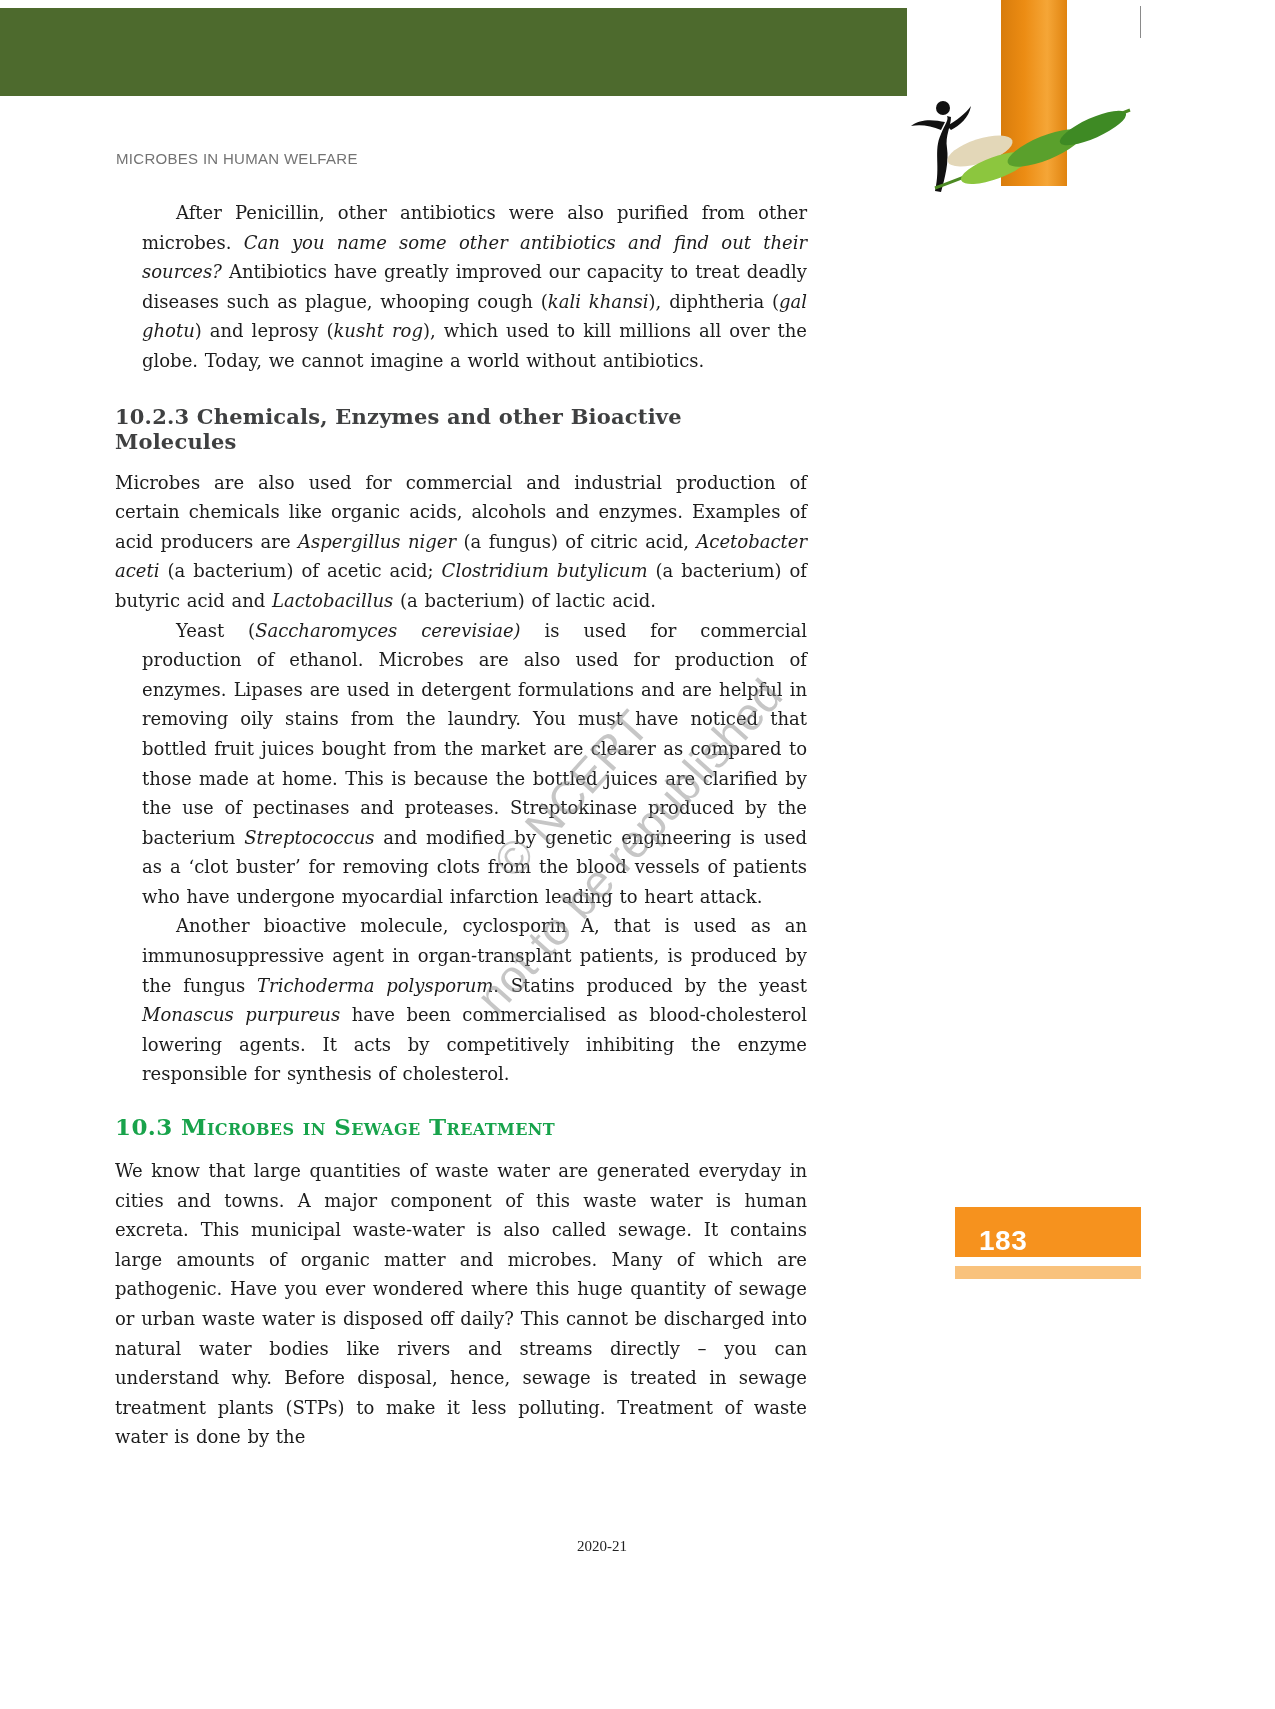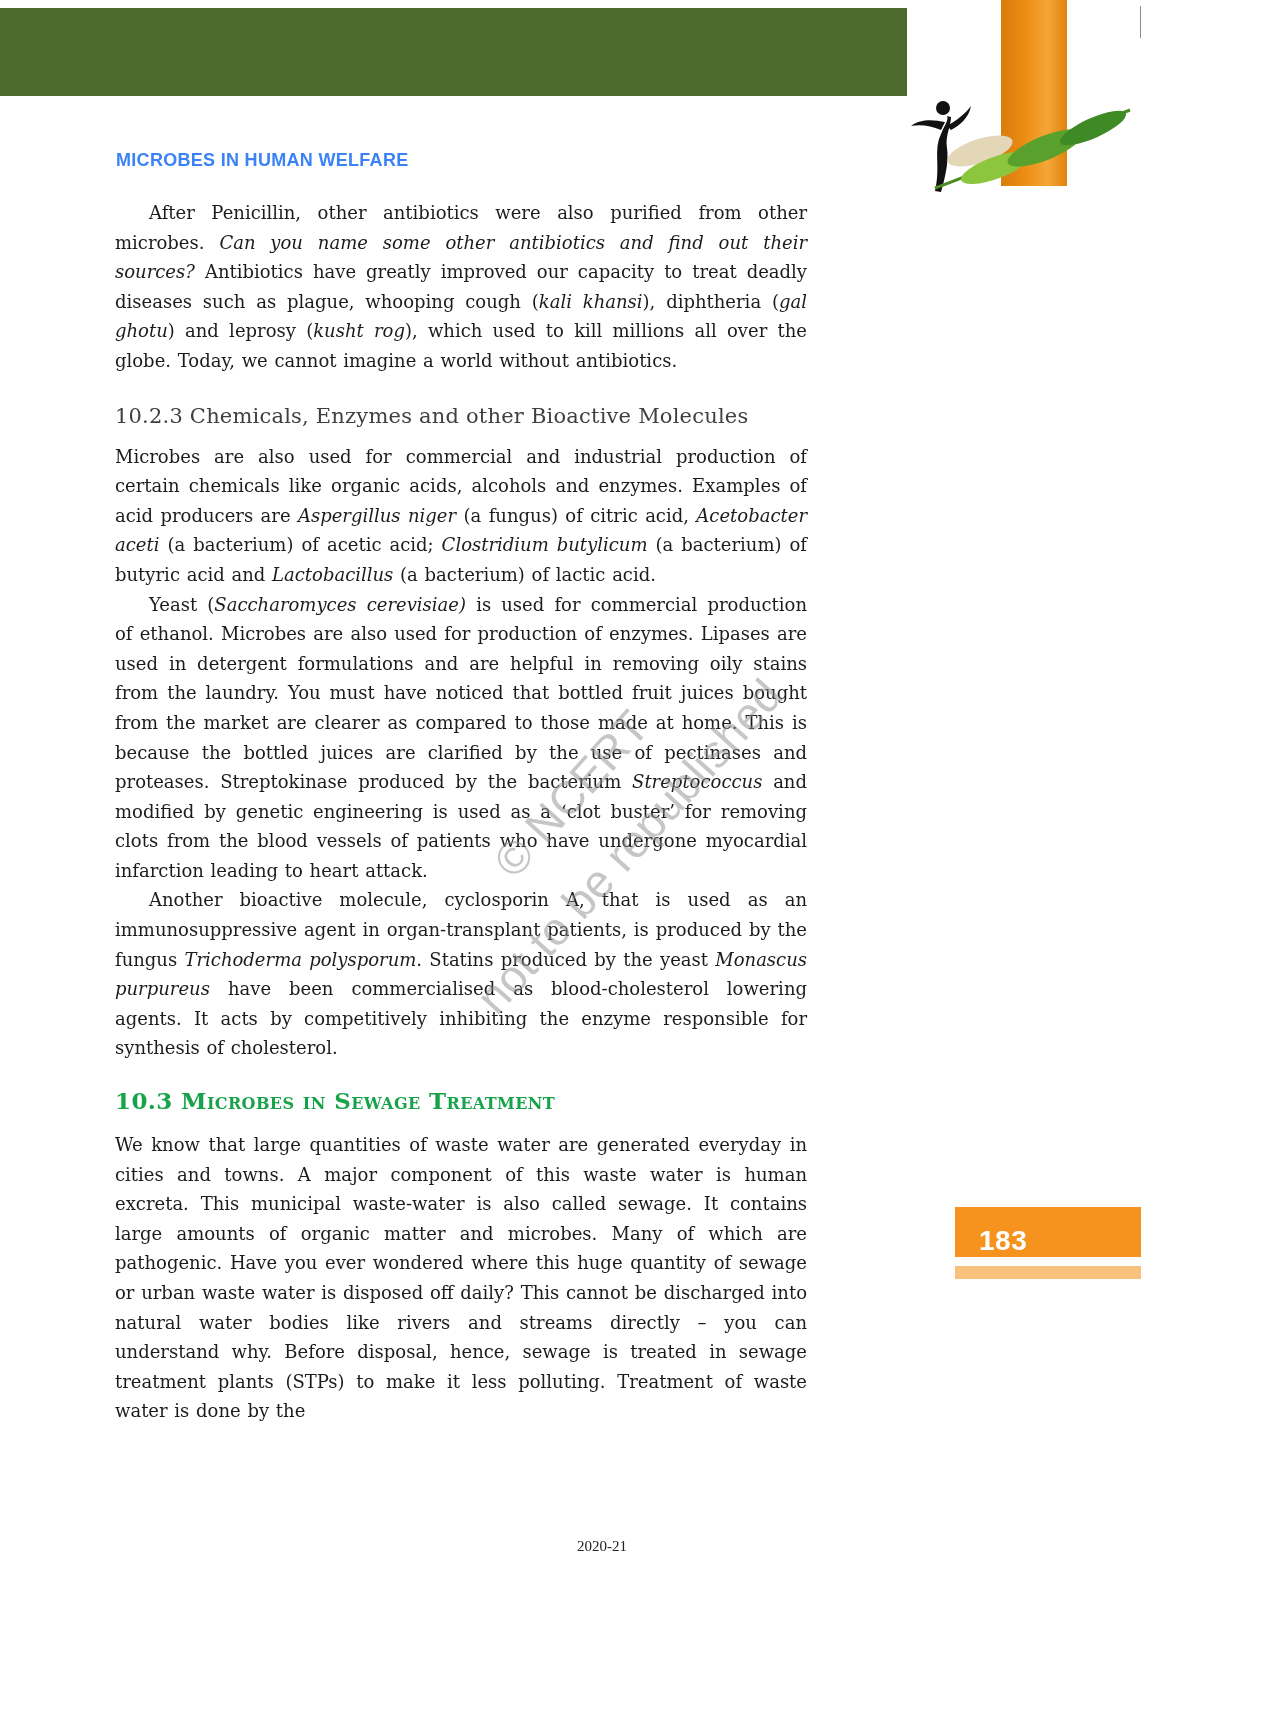--- a/index.html
+++ b/index.html
@@ -33,37 +33,37 @@
   }
   .deco-figure{
     position:absolute;left:905px;top:96px;width:75px;height:98px;
   }
   .deco-leaves{
     position:absolute;left:925px;top:96px;width:215px;height:100px;
   }
   .running-head{
     position:absolute;left:116px;top:150px;
     font-family:"Liberation Sans",sans-serif;
-    font-weight:bold;font-size:18px;letter-spacing:0.3px;
-    color:#3b82f6;
+    font-weight:normal;font-size:15px;letter-spacing:0.3px;
+    color:#737373;
   }
   .body-col{
     position:absolute;left:115px;top:198px;width:692px;
     color:var(--body-ink);
   }
   .para{
     font-size:18px;line-height:29.6px;
     text-align:justify;
     -moz-text-align-last:left;text-align-last:left;
     word-spacing:1px;
   }
-  .para.indent{text-indent:34px;}
+  .para.indent{text-indent:34px;margin-left:27px;}
   .subheading{
     margin:28px 0 14px 0;
-    font-size:21px;font-weight:normal;
+    font-size:21px;font-weight:bold;
     color:var(--heading-dark);
     letter-spacing:0.2px;
   }
   .section-heading{
     margin:24px 0 16px 0;
     font-size:23px;font-weight:bold;
     font-variant:small-caps;
     color:var(--heading-green);
     letter-spacing:0.4px;
   }

